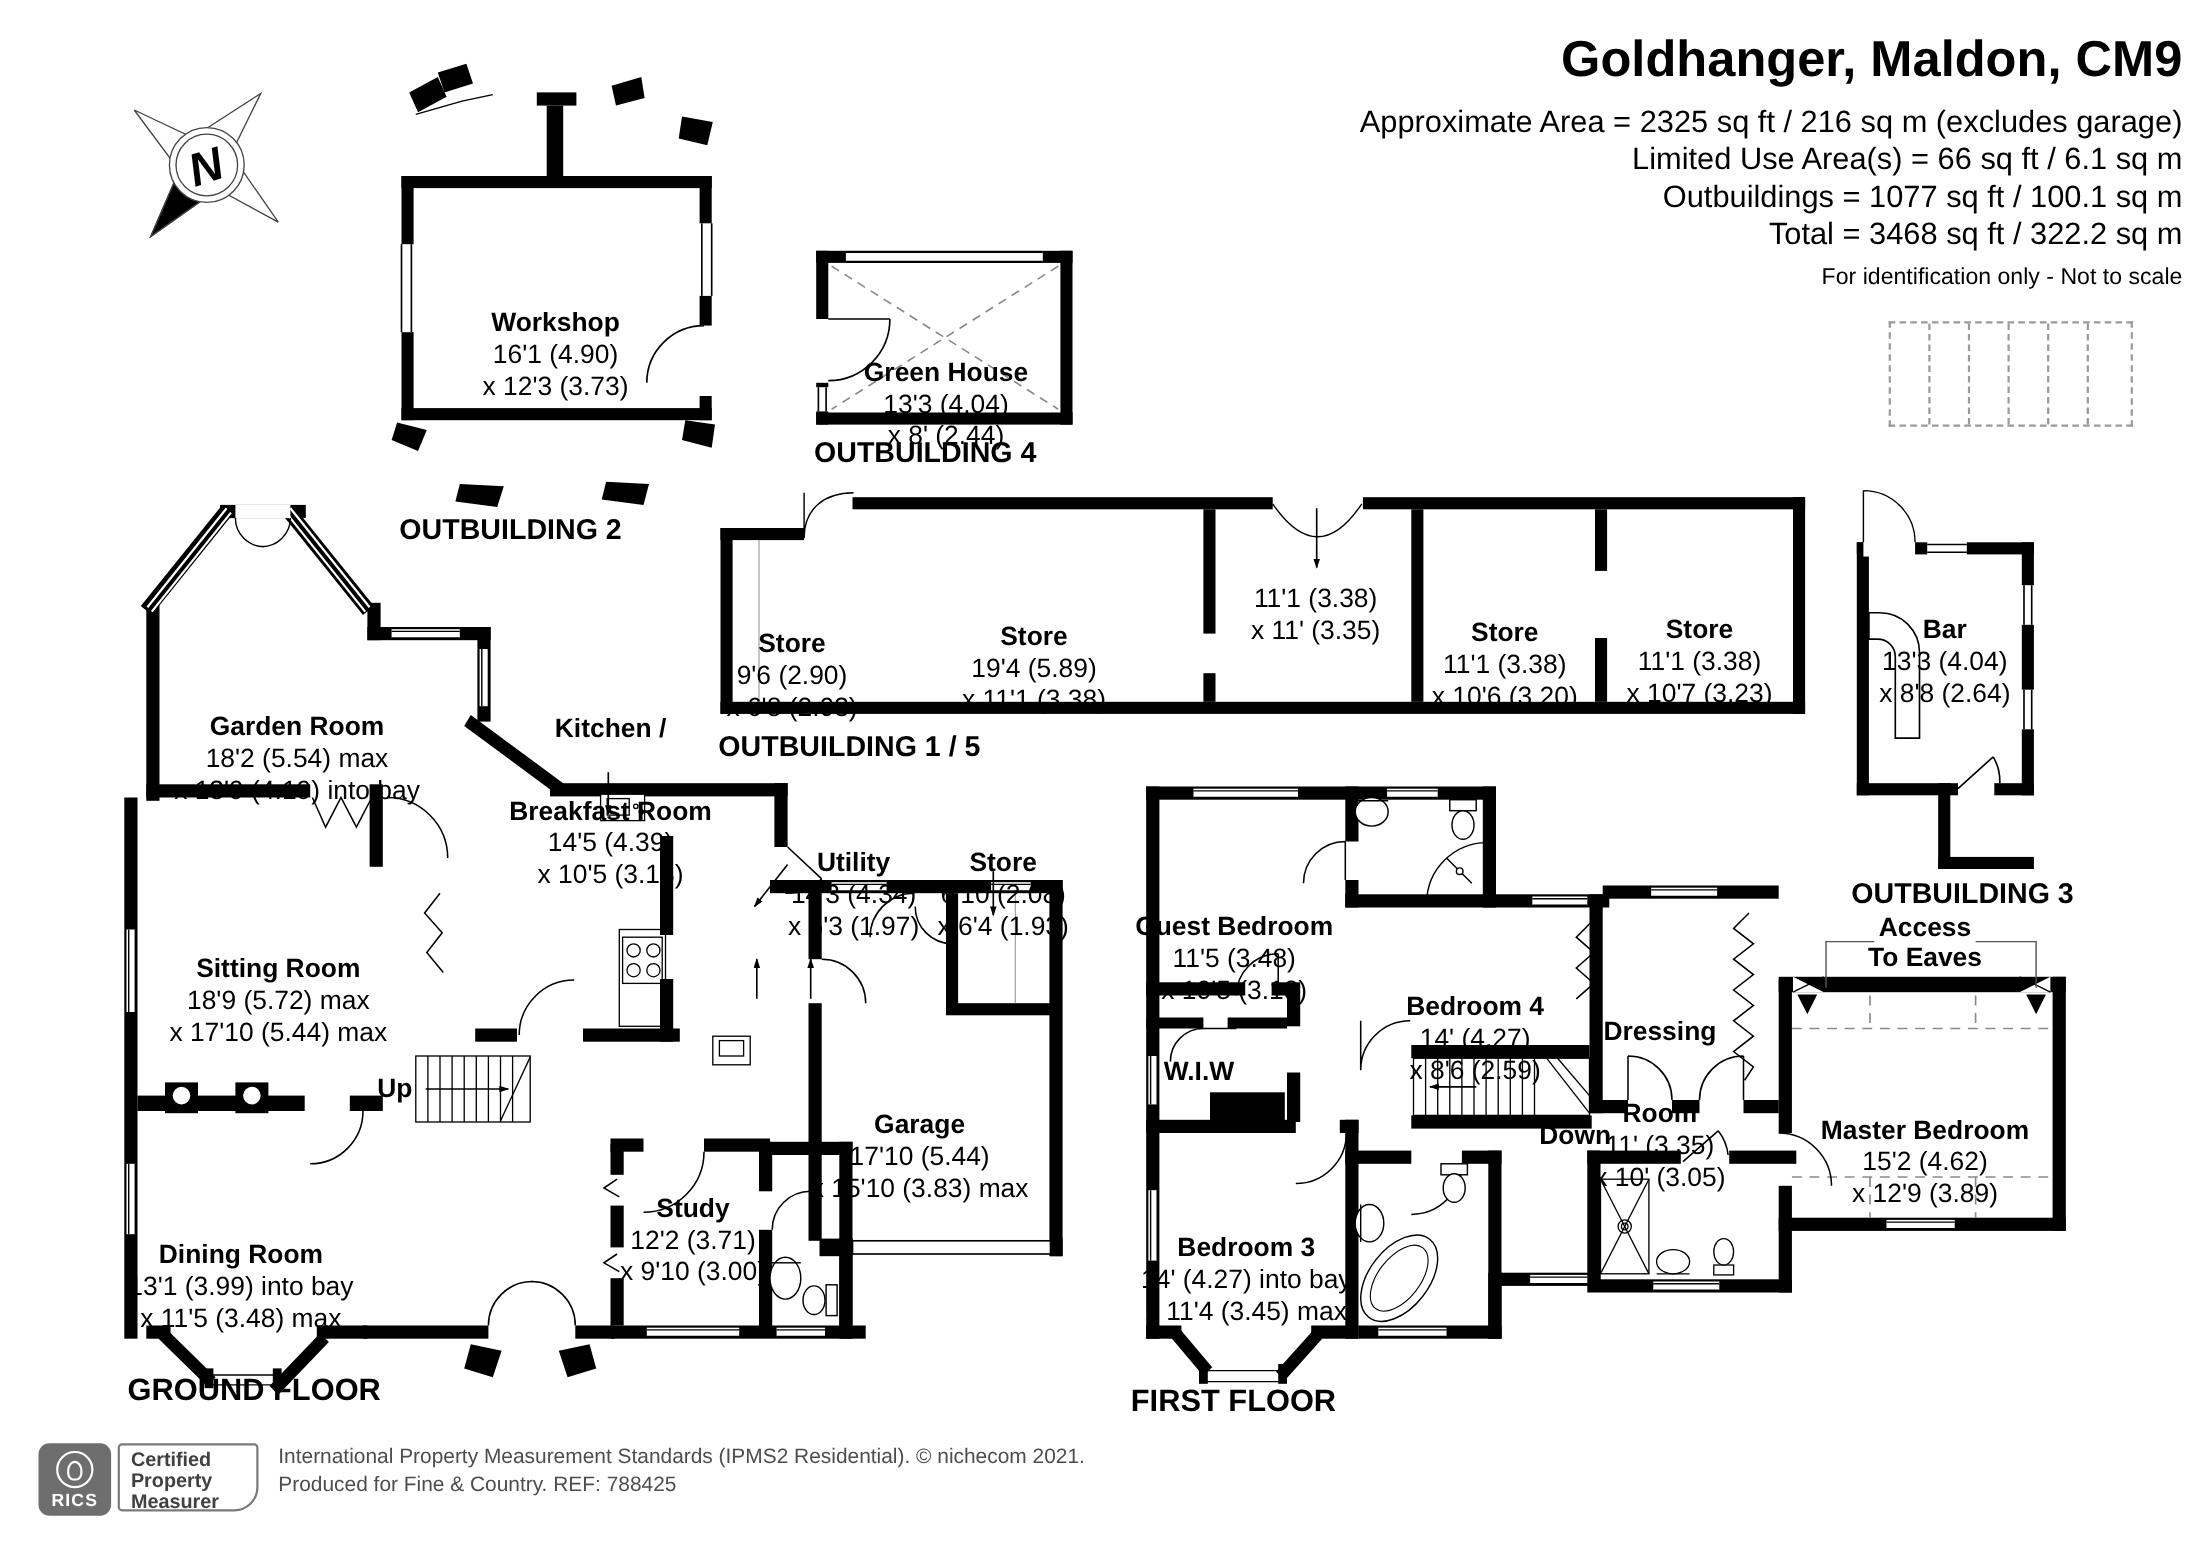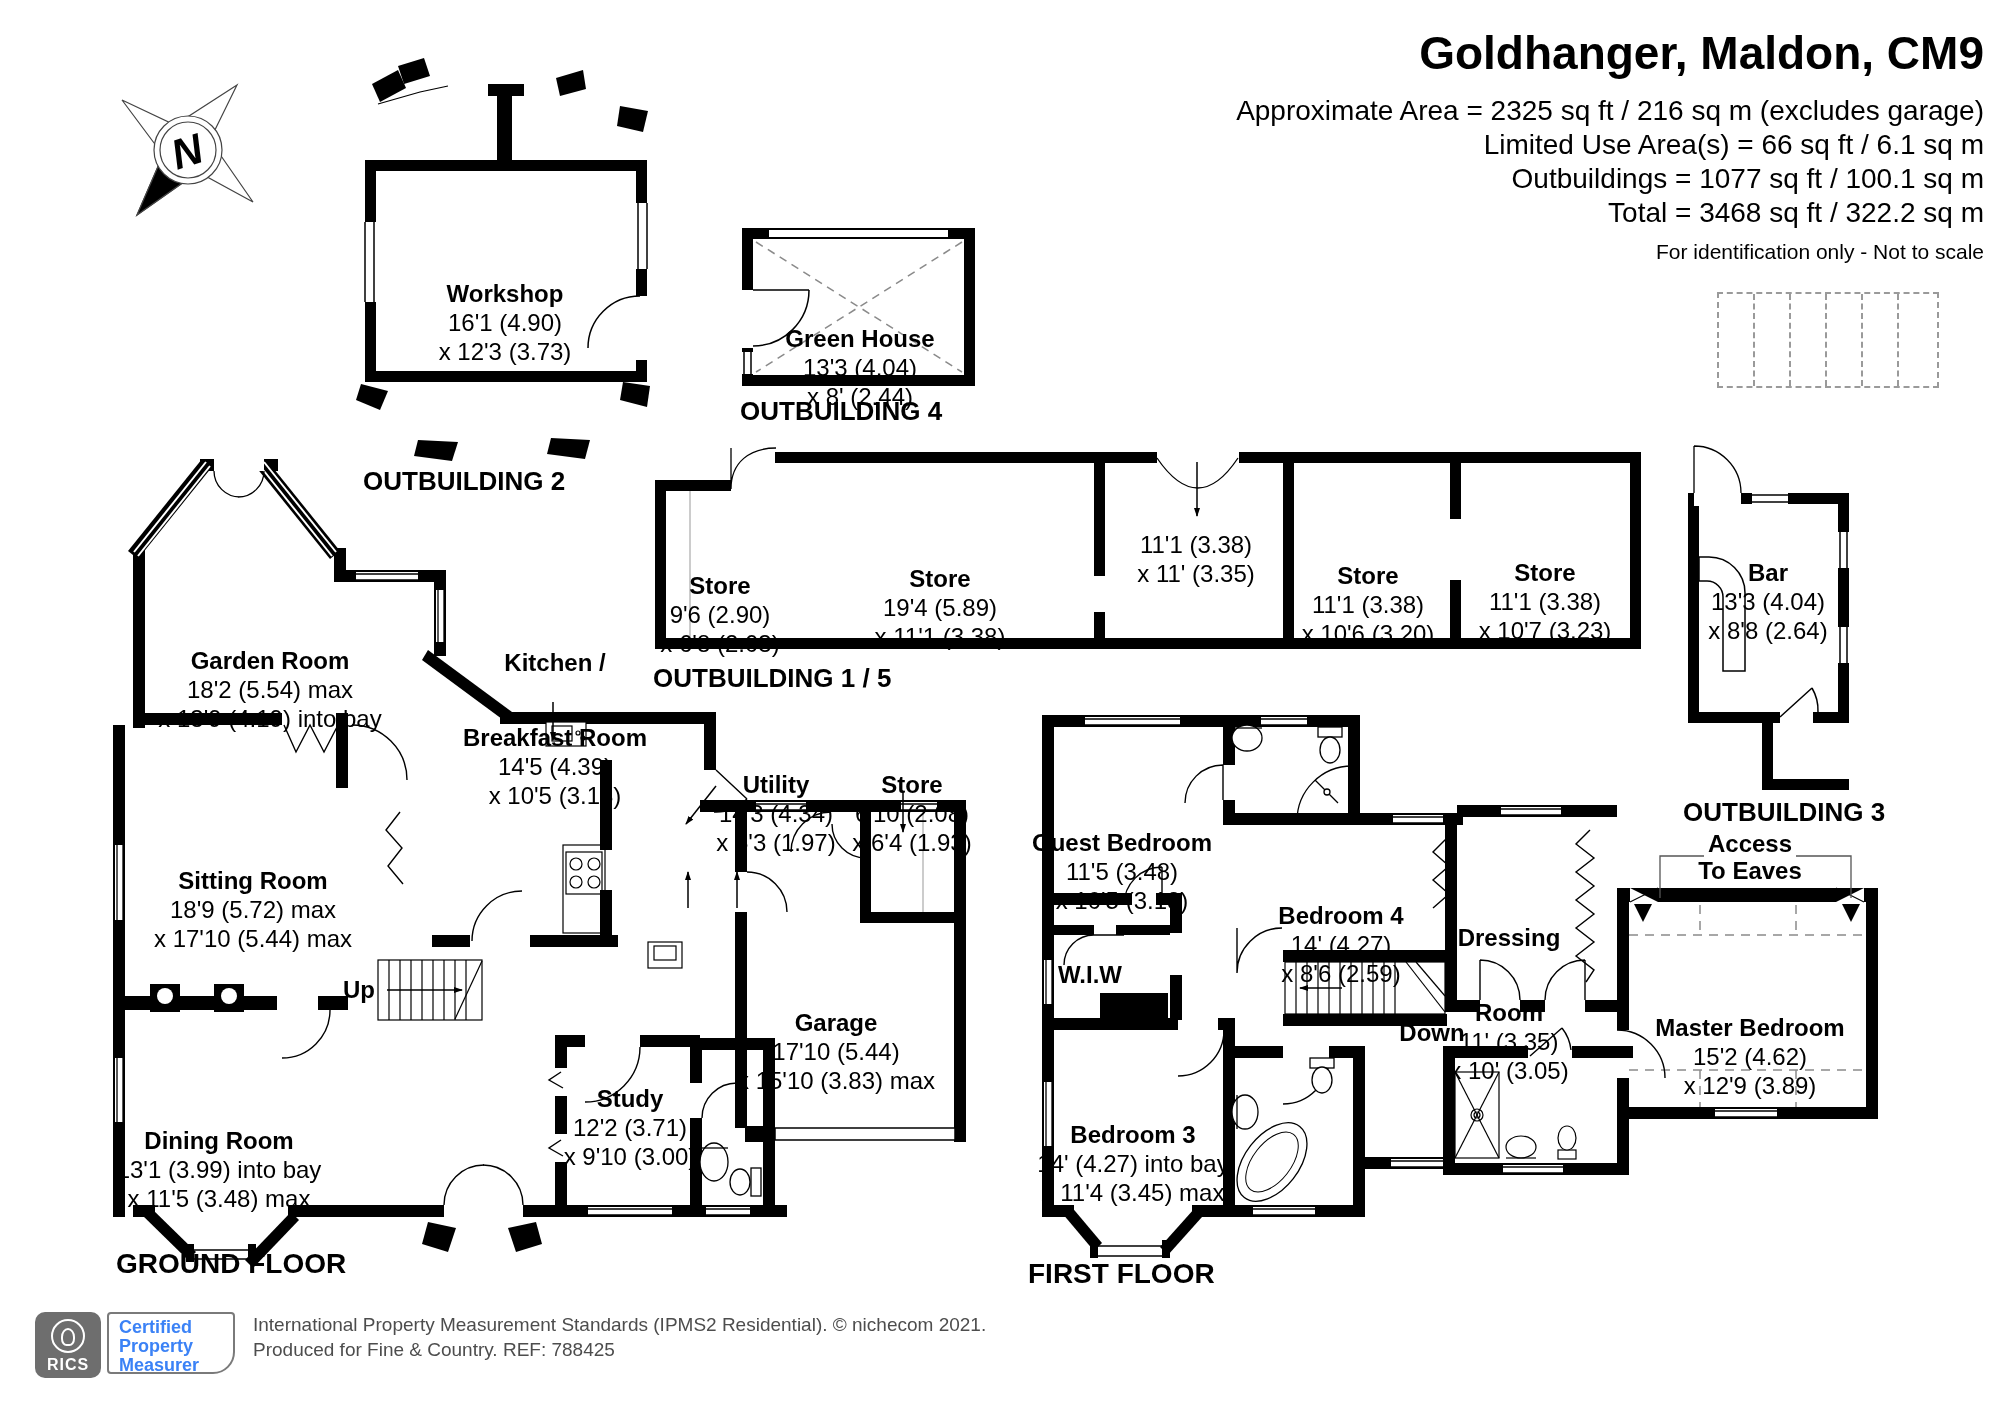--- a/index.html
+++ b/index.html
@@ -16,21 +16,21 @@
   #legend{position:absolute;left:1717px;top:292px;width:218px;height:92px;border:2px dashed #9a9a9a;}
   #legend .vl{position:absolute;top:0;bottom:0;border-left:2px dashed #9a9a9a;}
   #legend .txt{position:absolute;left:0;right:0;top:14px;text-align:center;font-weight:700;font-size:24px;line-height:29px;}
   #footer{position:absolute;left:35px;top:1312px;display:flex;align-items:flex-start;}
   #rics-box{width:66px;height:66px;background:#6e6e6e;border-radius:10px;color:#fff;
             display:flex;flex-direction:column;align-items:center;justify-content:flex-end;padding-bottom:4px;box-sizing:border-box;}
   #rics-box .lion{width:30px;height:30px;border:2px solid #fff;border-radius:50%;margin-bottom:3px;position:relative;}
   #rics-box .lion:after{content:"";position:absolute;left:8px;top:7px;width:10px;height:14px;border:2px solid #fff;border-radius:50% 50% 40% 40%;}
   #rics-box .rt{font-weight:700;font-size:16px;letter-spacing:1px;}
   #badge{width:128px;height:62px;border:2px solid #7a7a7a;border-radius:4px 4px 22px 4px;margin-left:6px;
-         padding:4px 13px 0 10px;box-sizing:border-box;color:#3b82f6;font-weight:700;font-size:18px;line-height:19px;}
+         padding:4px 13px 0 10px;box-sizing:border-box;color:#404040;font-weight:700;font-size:18px;line-height:19px;}
   #foot-text{margin-left:18px;color:#4d4d4d;font-size:19px;line-height:25px;}
 </style>
 </head>
 <body>
 
 <div id="canvas">
 
 <svg id="plan-svg" width="2000" height="1414" viewBox="0 0 2000 1414">
   <defs>
     <marker id="ah" orient="auto" refX="8" refY="3" markerWidth="10" markerHeight="7" markerUnits="userSpaceOnUse">

